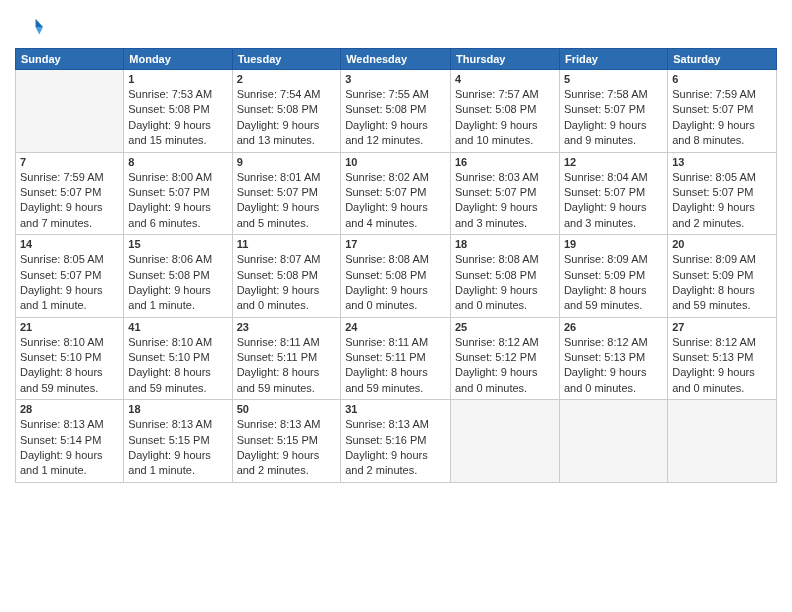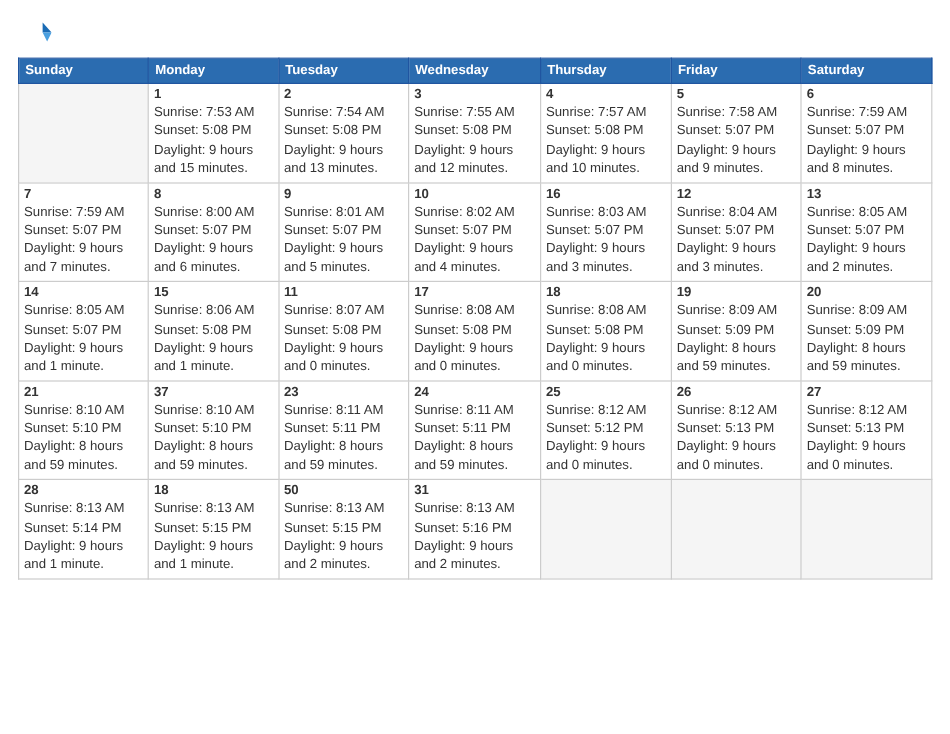--- a/index.html
+++ b/index.html
@@ -224,21 +224,21 @@
             <span class="day-num">20</span>
             <div class="day-info">Sunrise: 8:09 AM<br>Sunset: 5:09 PM<br>Daylight: 8 hours and 59 minutes.</div>
           </td>
         </tr>
         <tr class="week-row">
           <td>
             <span class="day-num">21</span>
             <div class="day-info">Sunrise: 8:10 AM<br>Sunset: 5:10 PM<br>Daylight: 8 hours and 59 minutes.</div>
           </td>
           <td>
-            <span class="day-num">37</span>
+            <span class="day-num">41</span>
             <div class="day-info">Sunrise: 8:10 AM<br>Sunset: 5:10 PM<br>Daylight: 8 hours and 59 minutes.</div>
           </td>
           <td>
             <span class="day-num">23</span>
             <div class="day-info">Sunrise: 8:11 AM<br>Sunset: 5:11 PM<br>Daylight: 8 hours and 59 minutes.</div>
           </td>
           <td>
             <span class="day-num">24</span>
             <div class="day-info">Sunrise: 8:11 AM<br>Sunset: 5:11 PM<br>Daylight: 8 hours and 59 minutes.</div>
           </td>

